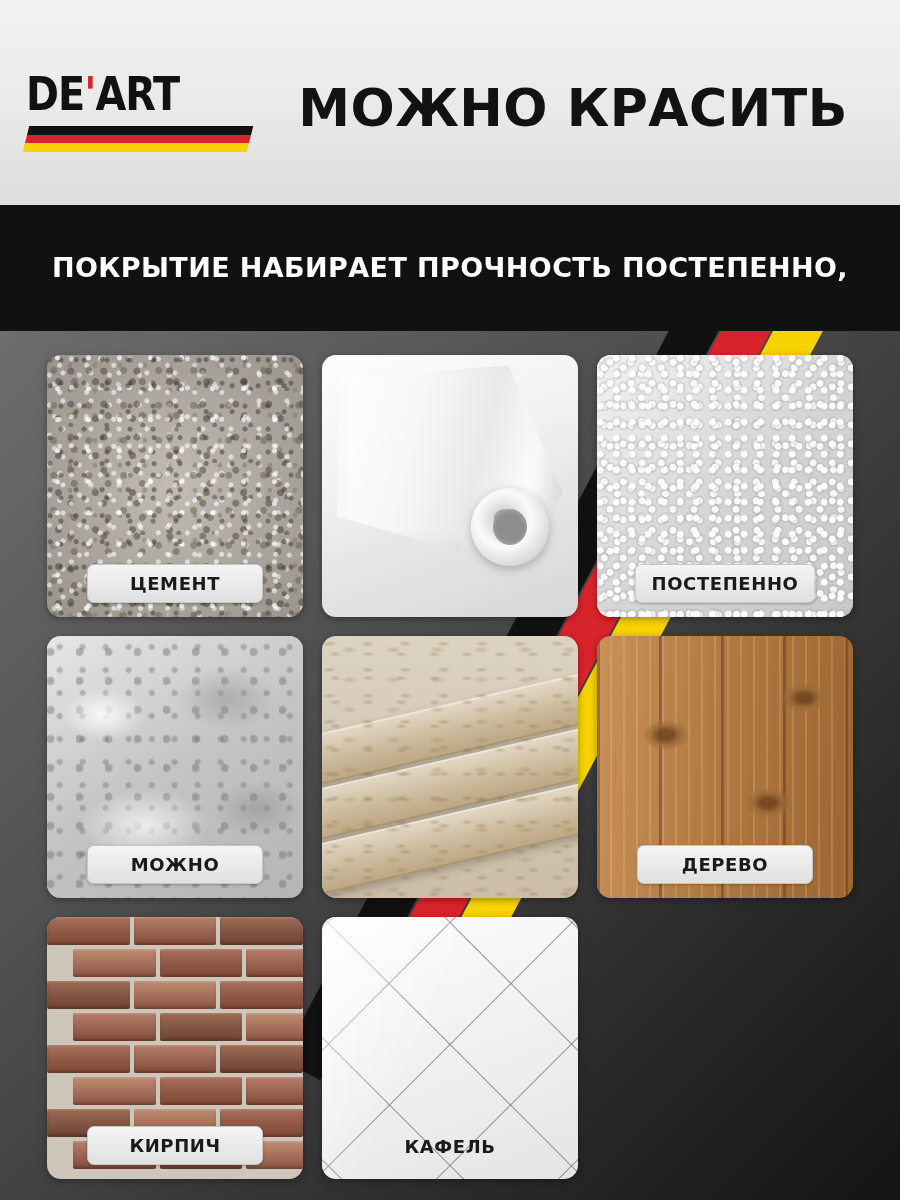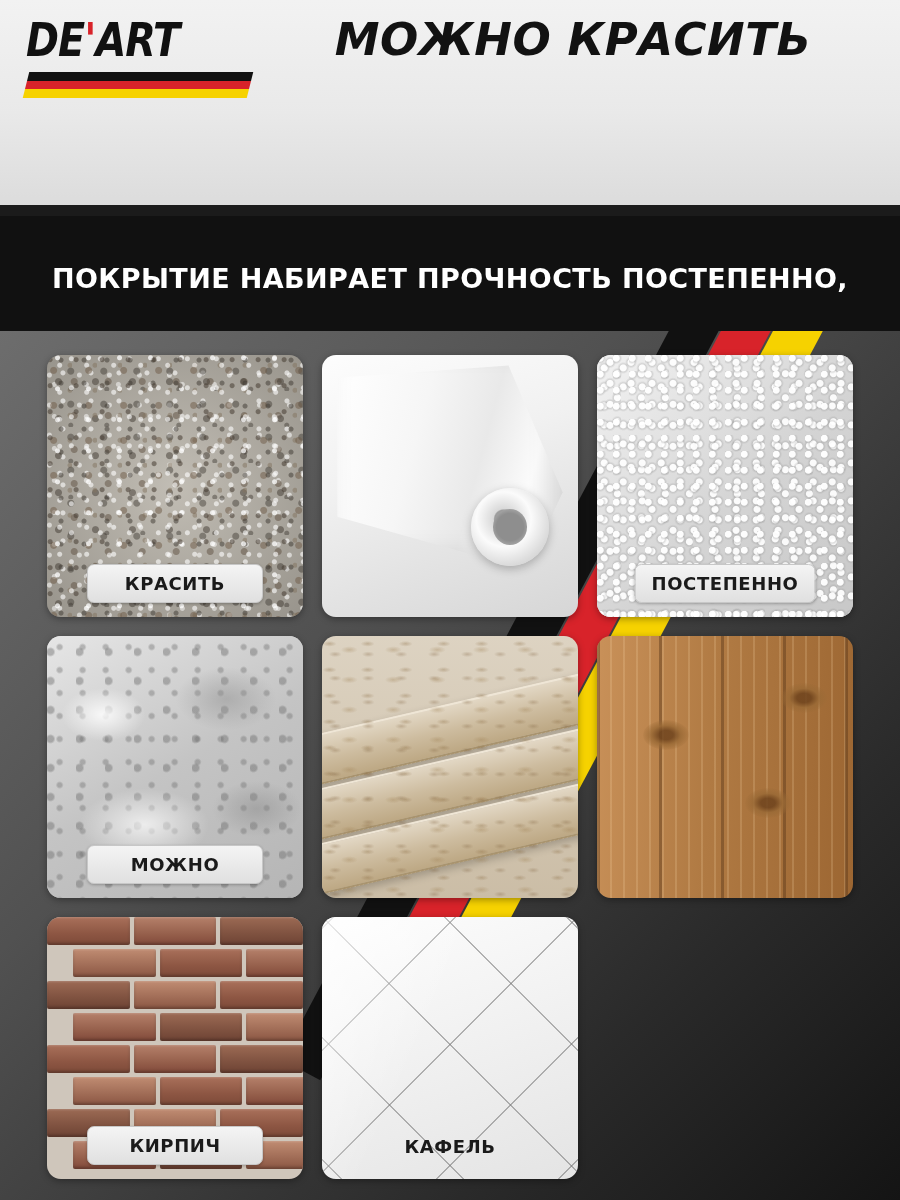--- a/index.html
+++ b/index.html
@@ -23,24 +23,23 @@
   }
 
   
   .header {
     position: absolute;
     left: 0; top: 0;
     width: 900px;
     height: 205px;
     background: linear-gradient(180deg, #f2f2f2 0%, #e9e9e9 55%, #dcdcdc 100%);
     display: flex;
-    align-items: flex-start;
+    align-items: center;
     box-sizing: border-box;
     padding: 12px 22px 0 26px;
-    font-style: italic;
   }
   .logo-block {
     width: 228px;
     flex: 0 0 228px;
     display: flex;
     flex-direction: column;
     align-items: flex-start;
     justify-content: center;
     margin-top: 4px;
   }
@@ -72,39 +71,38 @@
   .flag .y { background: #f6d200; }
 
   .header-title {
     flex: 1 1 auto;
     text-align: center;
     padding-left: 14px;
   }
   .header-title .line {
     font-family: "DejaVu Sans", sans-serif;
     font-weight: bold;
-    font-size: 45px;
+    font-size: 52px;
     line-height: 1.23;
     color: #121212;
     letter-spacing: 0.5px;
     white-space: nowrap;
   }
 
   
   .subheader {
     position: absolute;
     left: 0; top: 205px;
     width: 900px;
     height: 126px;
     background: #111111;
     display: flex;
     flex-direction: column;
     align-items: center;
     justify-content: center;
-    margin-top: 11px;
   }
   .subheader .line {
     font-family: "DejaVu Sans", sans-serif;
     font-weight: bold;
     font-size: 27px;
     line-height: 1.42;
     color: #ffffff;
     letter-spacing: 0.4px;
     white-space: nowrap;
   }
@@ -426,21 +424,21 @@
     <div class="deco-stripes">
       <i class="s1"></i>
       <i class="s2"></i>
       <i class="s3"></i>
     </div>
 
     <div class="grid">
 
       <div class="tile">
         <div class="swatch tex-cement"></div>
-        <div class="caption">КРАСИТЬ</div>
+        <div class="caption">ЦЕМЕНТ</div>
       </div>
 
       <div class="tile">
         <div class="swatch tex-wallpaper">
           <div class="roll">
             <div class="sheet"></div>
             <div class="curl"></div>
           </div>
         </div>
       </div>
@@ -468,20 +466,21 @@
 
 
       <div class="tile">
         <div class="swatch">
           <div class="tex-wood">
             <div class="knot" style="left:18%; top:32%"></div>
             <div class="knot" style="left:58%; top:58%"></div>
             <div class="knot" style="left:72%; top:18%"></div>
           </div>
         </div>
+        <div class="caption">ДЕРЕВО</div>
       </div>
 
       <div class="tile">
         <div class="swatch tex-brick">
           <div class="row" style="top:0px">
             <div class="brick"></div>
             <div class="brick b2"></div>
             <div class="brick b3"></div>
           </div>
           <div class="row" style="top:32px; padding-left:26px">

